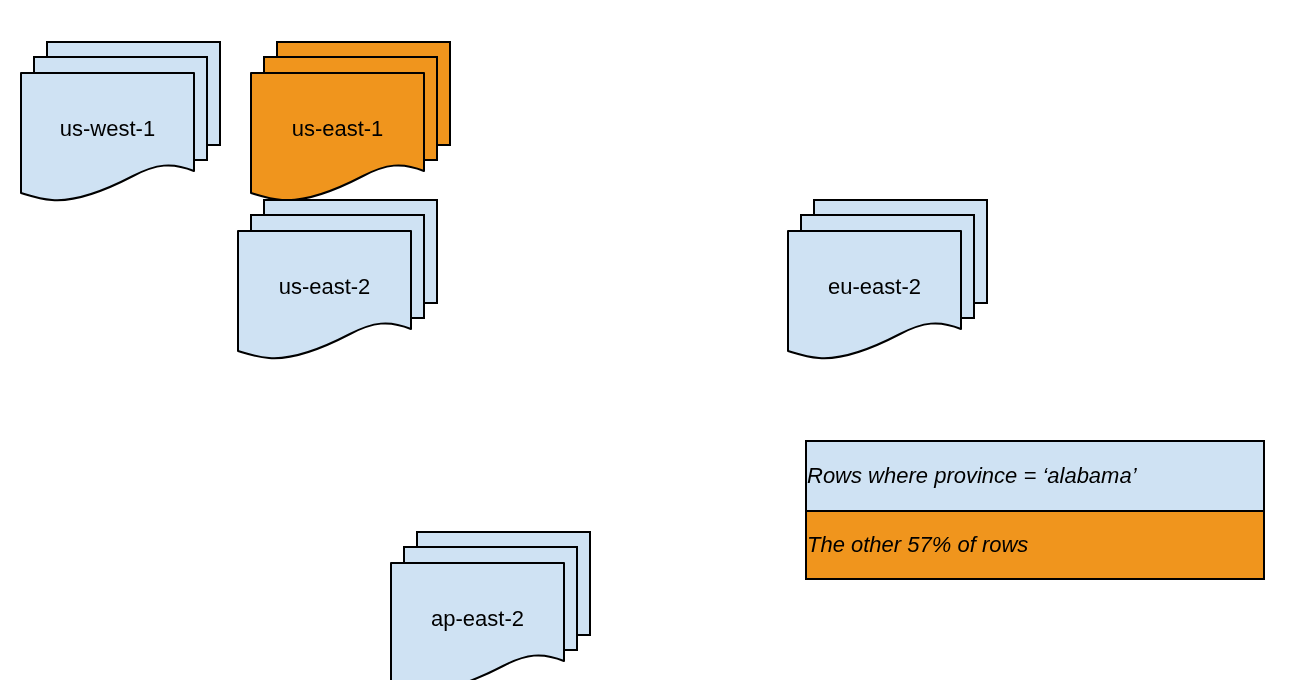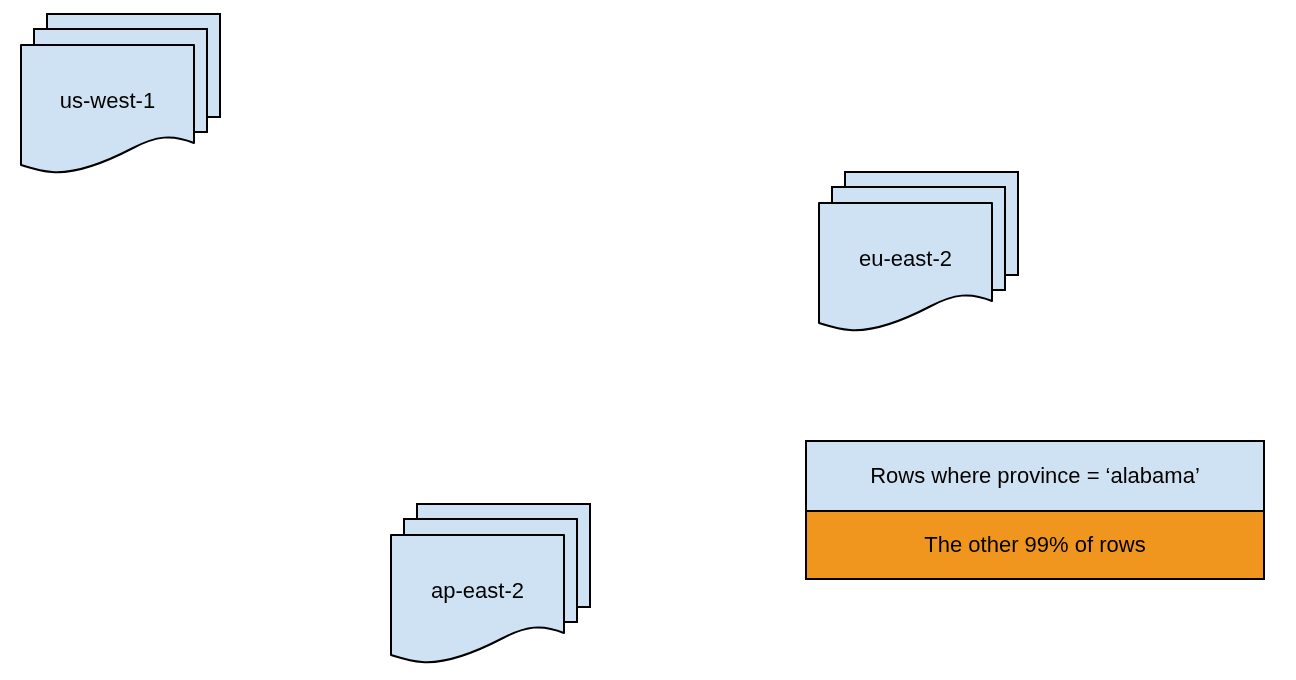--- a/index.html
+++ b/index.html
@@ -14,20 +14,21 @@
     width: 1296px;
     height: 680px;
     background: #ffffff;
     overflow: hidden;
   }
   
   .stack {
     position: absolute;
     width: 202px;
     height: 163px;
+    margin-top: 28px;
   }
   .stack .page {
     position: absolute;
     width: 175px;
     height: 105px;
     box-sizing: border-box;
     border: 2px solid var(--outline, #000);
     background: var(--partition-blue, #cfe2f3);
   }
   .stack .page.back { left: 26px; top: 0; }
@@ -58,49 +59,65 @@
     position: absolute;
     left: 805px;
     top: 440px;
     width: 460px;
     box-sizing: border-box;
     border: 2px solid var(--outline, #000);
   }
   .legend-row {
     display: flex;
     align-items: center;
-    justify-content: center;
     font-size: 22px;
     color: #000000;
     box-sizing: border-box;
+    font-style: italic;
   }
   .legend-row.blue   { height: 70px; background: var(--partition-blue, #cfe2f3); border-bottom: 2px solid var(--outline, #000); }
   .legend-row.orange { height: 66px; background: var(--highlight-orange, #f0951d); }
 </style>
 </head>
 <body>
 
 <div class="canvas">
 
   <div class="stack blue" style="left:20px;top:13px">
     <div class="page back"></div>
     <div class="page mid"></div>
     <svg class="front" viewBox="0 0 175 131">
       <path d="M1,1 H174 V99 C152,90 136,92 113,104 C88,117 56,130 32,128 C19,127 8,123 1,121 Z"></path>
       <text x="87.5" y="64">us-west-1</text>
     </svg>
   </div>
 
+  <div class="stack orange" style="left:250px;top:13px">
+    <div class="page back"></div>
+    <div class="page mid"></div>
+    <svg class="front" viewBox="0 0 175 131">
+      <path d="M1,1 H174 V99 C152,90 136,92 113,104 C88,117 56,130 32,128 C19,127 8,123 1,121 Z"></path>
+      <text x="87.5" y="64">us-east-1</text>
+    </svg>
+  </div>
 
 
 
 
+  <div class="stack blue" style="left:237px;top:171px">
+    <div class="page back"></div>
+    <div class="page mid"></div>
+    <svg class="front" viewBox="0 0 175 131">
+      <path d="M1,1 H174 V99 C152,90 136,92 113,104 C88,117 56,130 32,128 C19,127 8,123 1,121 Z"></path>
+      <text x="87.5" y="64">us-east-2</text>
+    </svg>
+  </div>
 
 
-  <div class="stack blue" style="left:818px;top:171px">
+  <div class="stack blue" style="left:787px;top:171px">
     <div class="page back"></div>
     <div class="page mid"></div>
     <svg class="front" viewBox="0 0 175 131">
       <path d="M1,1 H174 V99 C152,90 136,92 113,104 C88,117 56,130 32,128 C19,127 8,123 1,121 Z"></path>
       <text x="87.5" y="64">eu-east-2</text>
     </svg>
   </div>
 
 
   <div class="stack blue" style="left:390px;top:503px">
@@ -110,17 +127,17 @@
       <path d="M1,1 H174 V99 C152,90 136,92 113,104 C88,117 56,130 32,128 C19,127 8,123 1,121 Z"></path>
       <text x="87.5" y="64">ap-east-2</text>
     </svg>
   </div>
 
   <div class="legend">
     <div class="legend-row blue">
       <span>Rows where province = ‘alabama’</span>
     </div>
     <div class="legend-row orange">
-      <span>The other 99% of rows</span>
+      <span>The other 57% of rows</span>
     </div>
   </div>
 
 </div>
 
 </body></html>

